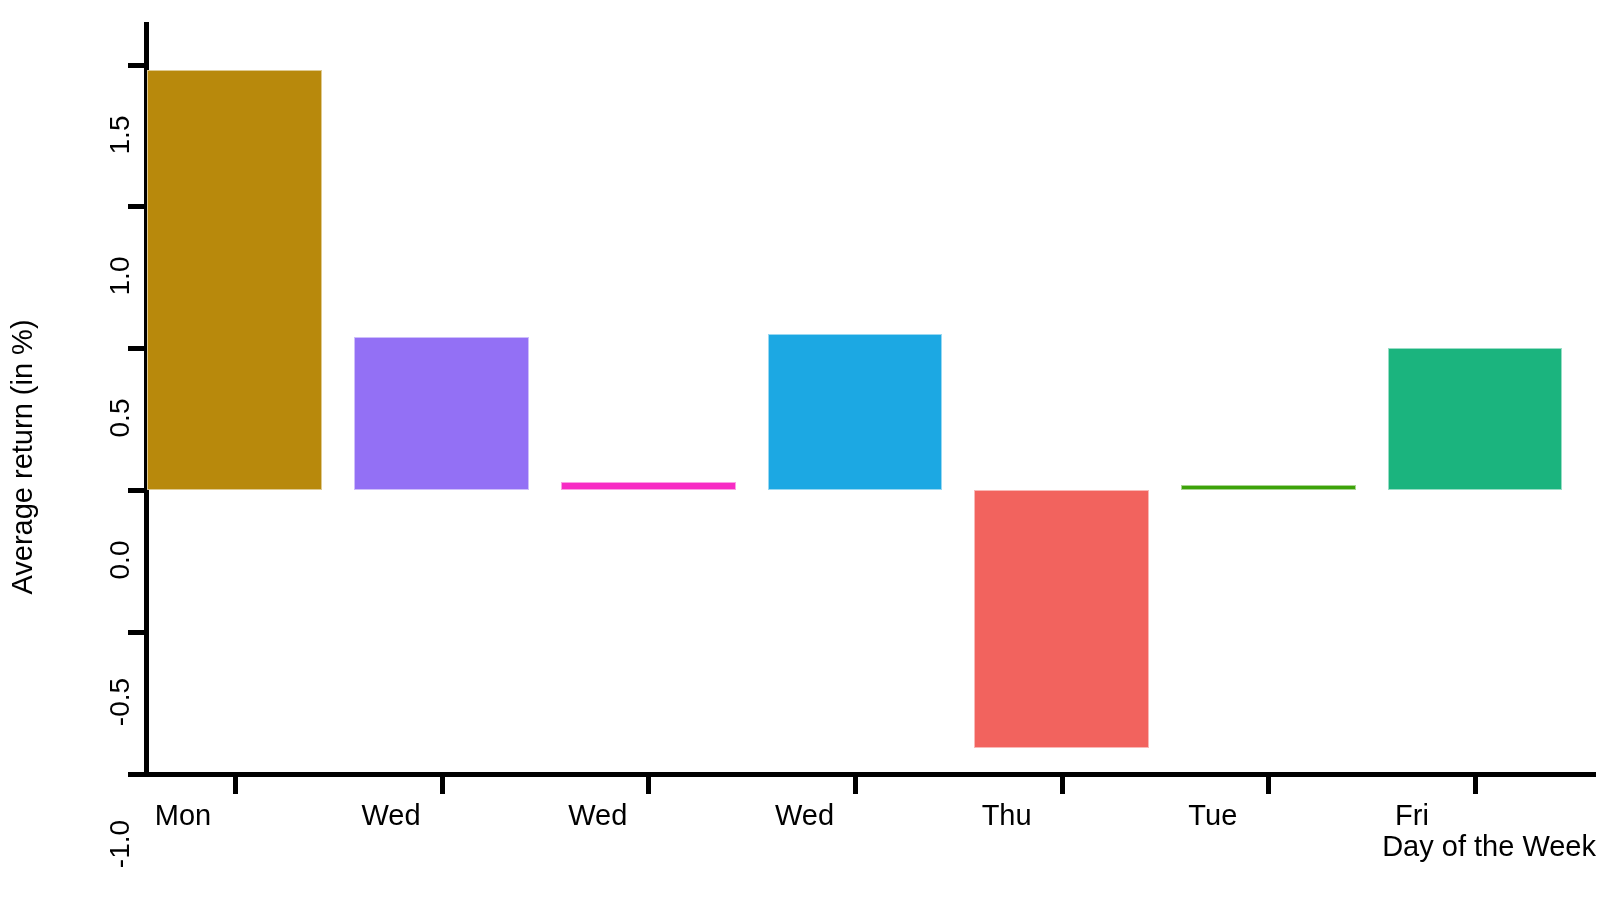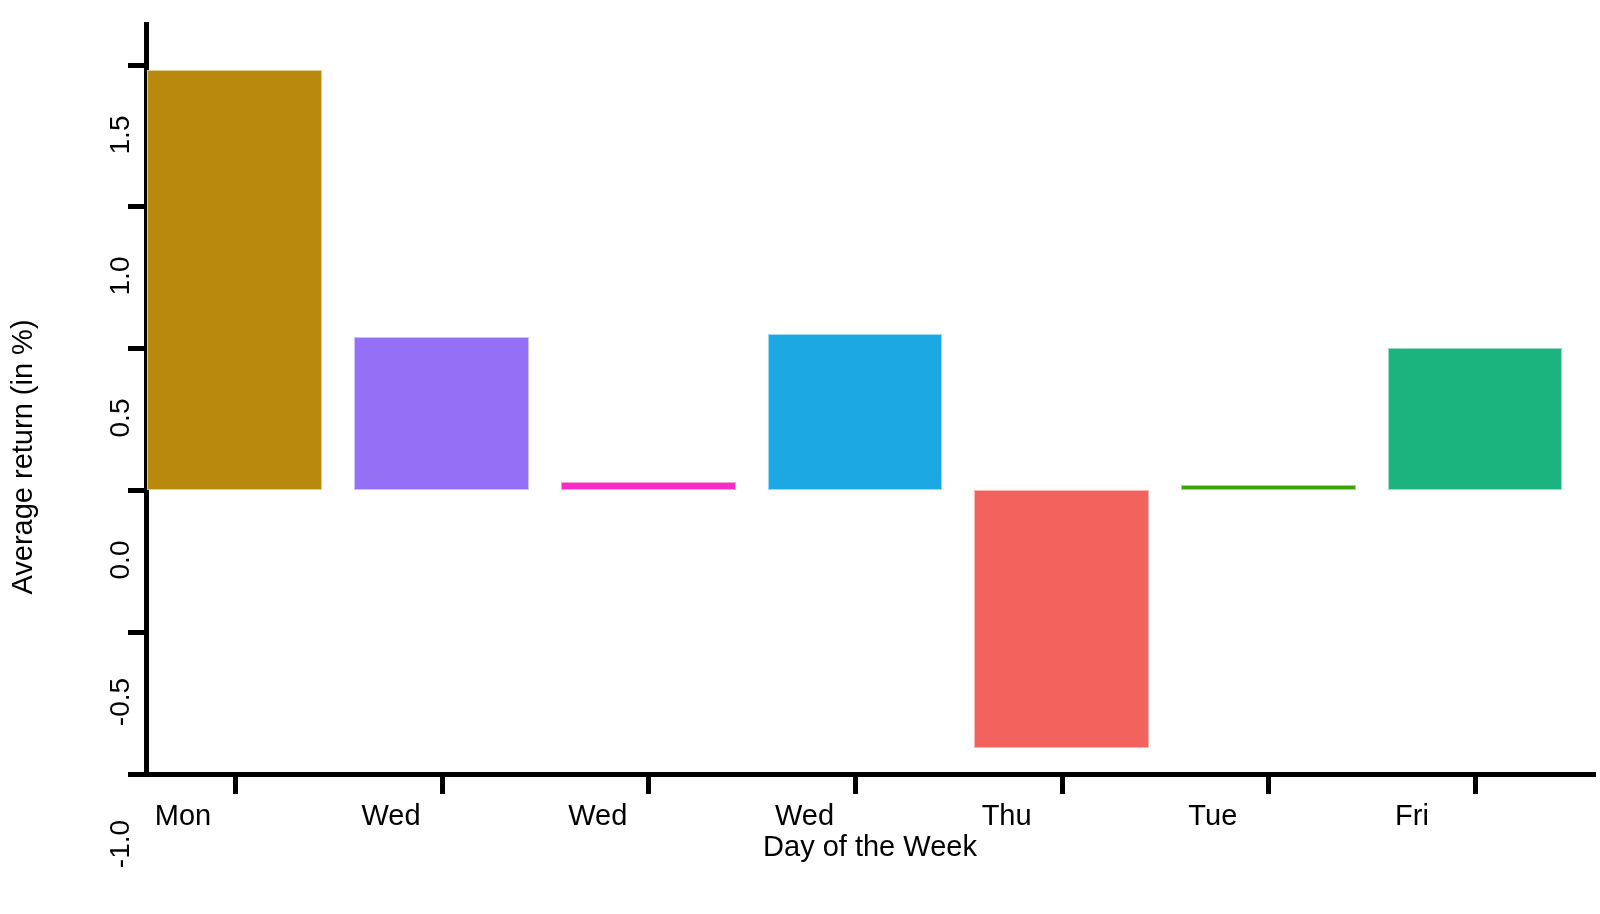--- a/index.html
+++ b/index.html
@@ -107,21 +107,21 @@
     font-size: 29px;
     color: #000000;
     white-space: nowrap;
   }
 
   #x-axis-title {
     position: absolute;
     left: 144px;
     top: 830px;
     width: 1452px;
-    text-align: center;
+    text-align: right;
     font-size: 29px;
     color: #000000;
   }
 
   
   #plot-area {
     position: absolute;
     left: 149px;
     top: 22px;
     width: 1447px;

